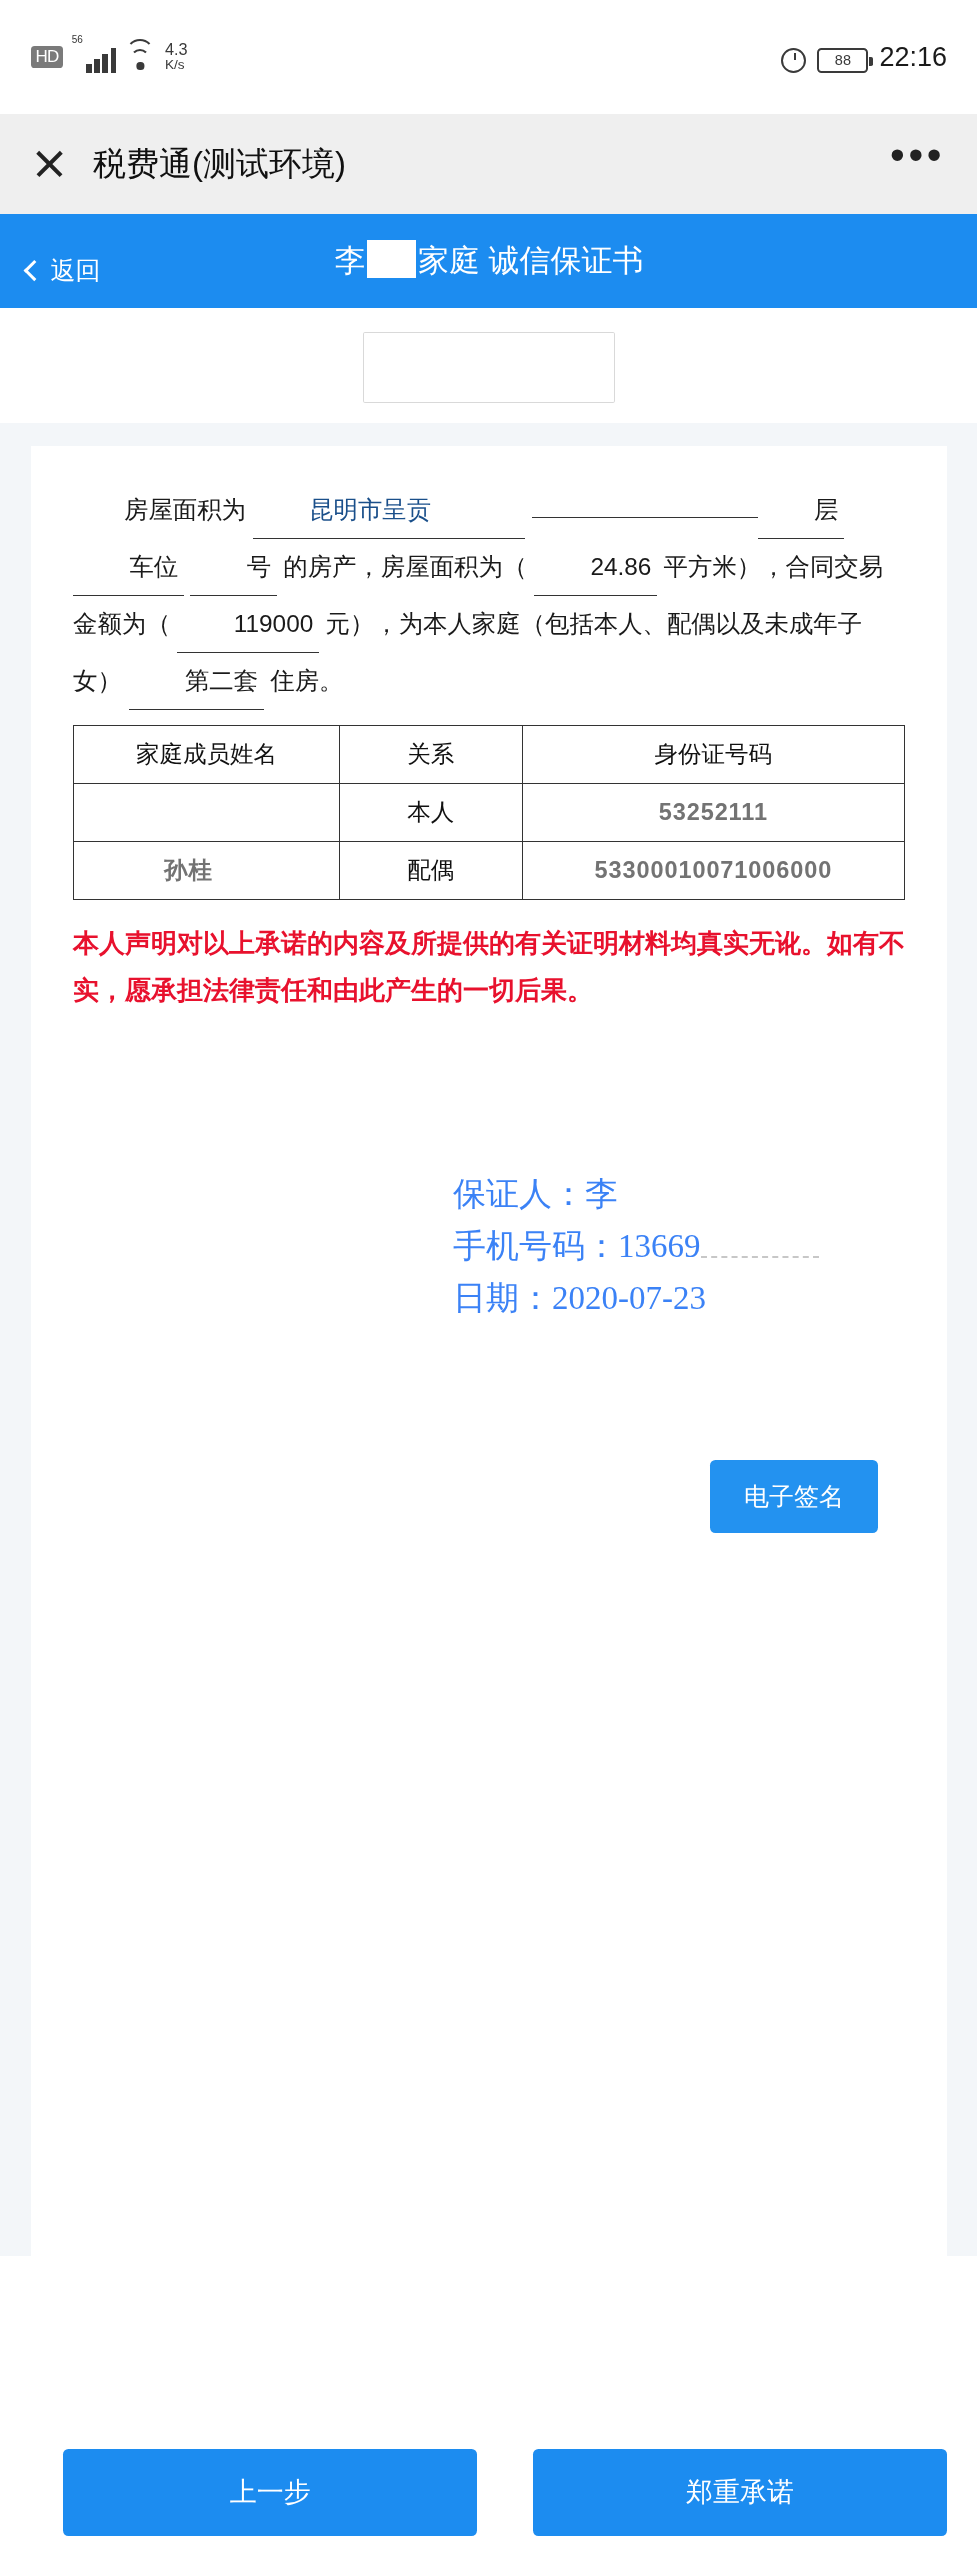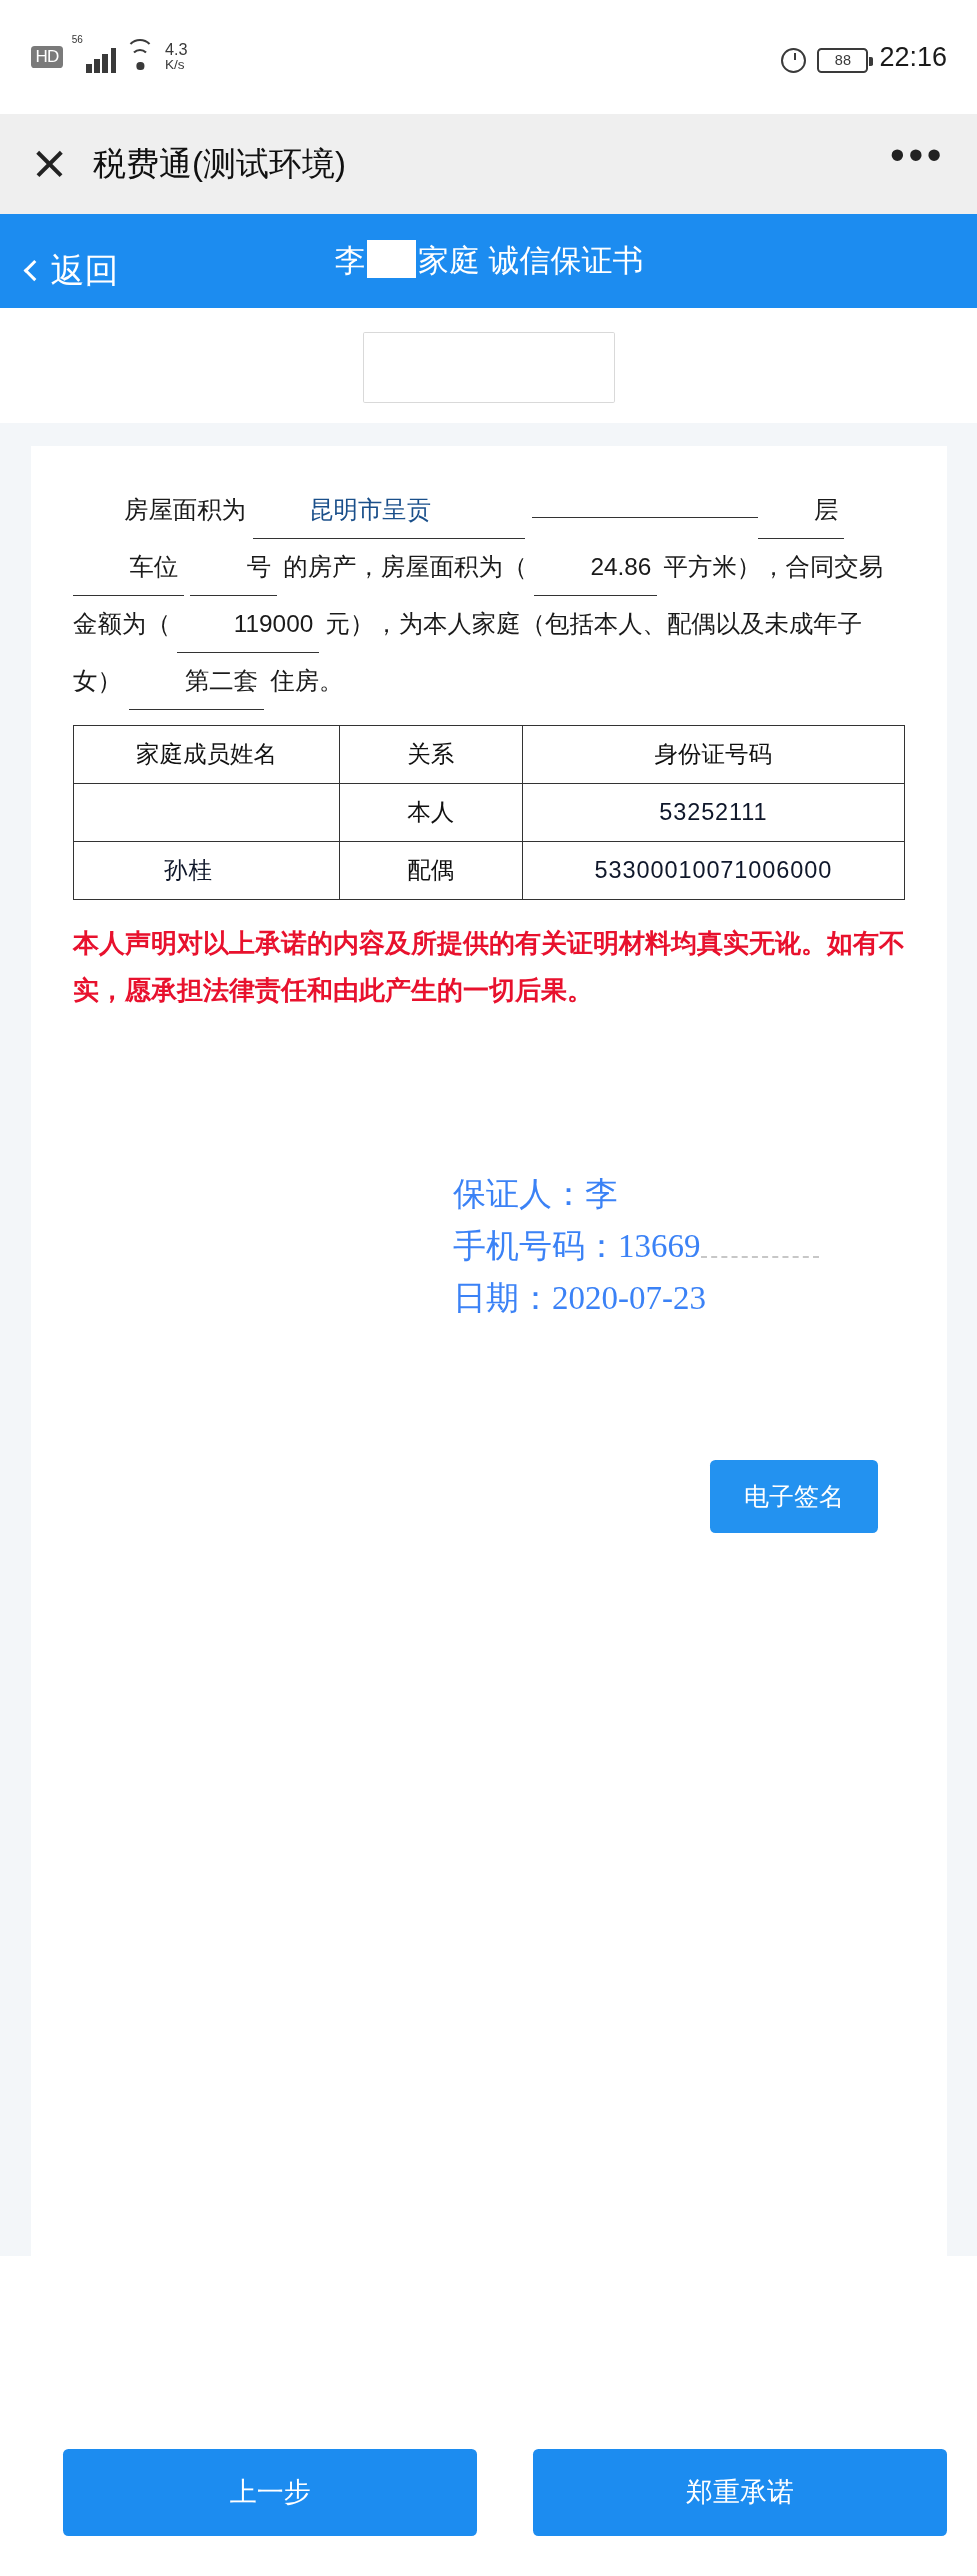--- a/index.html
+++ b/index.html
@@ -104,21 +104,21 @@
   .navbar {
     height: 94px;
     background: #1c8cf0;
     display: flex;
     align-items: center;
     padding: 0 27px;
     position: relative;
   }
   .nav-back {
     display: flex; align-items: center; gap: 5.4px;
-    color: #fff; font-size: 34px; margin-top: 19px;
+    color: #fff; font-size: 25px; margin-top: 19px;
   }
   .chev {
     display: inline-block; width: 14.5px; height: 14.5px;
     border-left: 3.6px solid #fff; border-bottom: 3.6px solid #fff;
     transform: rotate(45deg); margin-right: 3.6px;
   }
   .nav-title {
     position: absolute; left: 0; right: 0;
     text-align: center; color: #fff; font-size: 31px;
     pointer-events: none;
@@ -200,21 +200,21 @@
   table.members th:nth-child(2), table.members td:nth-child(2) { width: 22%; }
   .cell-redact { position: relative; }
   .mask {
     display: inline-block;
     background: #ffffff;
     height: 23.5px;
     vertical-align: -3.6px;
   }
   .mask.m1 { width: 36px; }
   .mask.m3 { width: 54px; }
-  .blurtext { color: #0f172a; letter-spacing: 0.9px; }
+  .blurtext { color: #737373; letter-spacing: 0.9px; font-weight: bold; }
 
   .warn {
     color: #e8112d;
     font-weight: bold;
     font-size: 26px;
     line-height: 47px;
     text-align: justify;
     margin: 16.3px 0 9px 0;
   }
   .sig-block {

